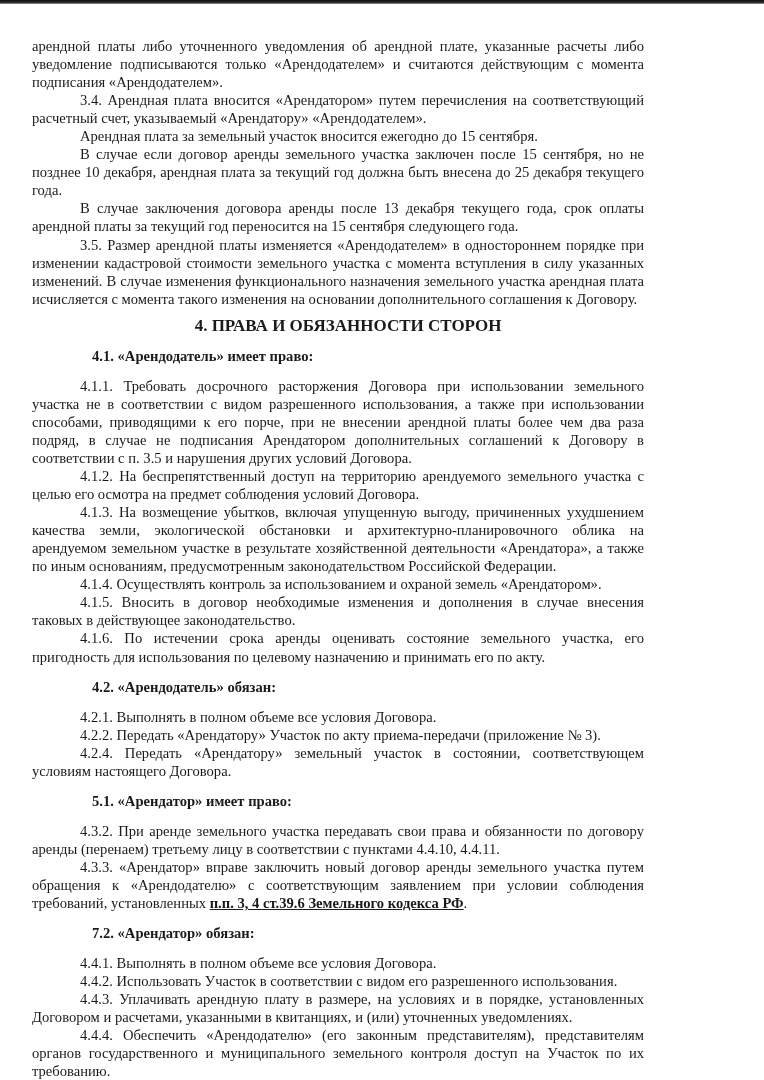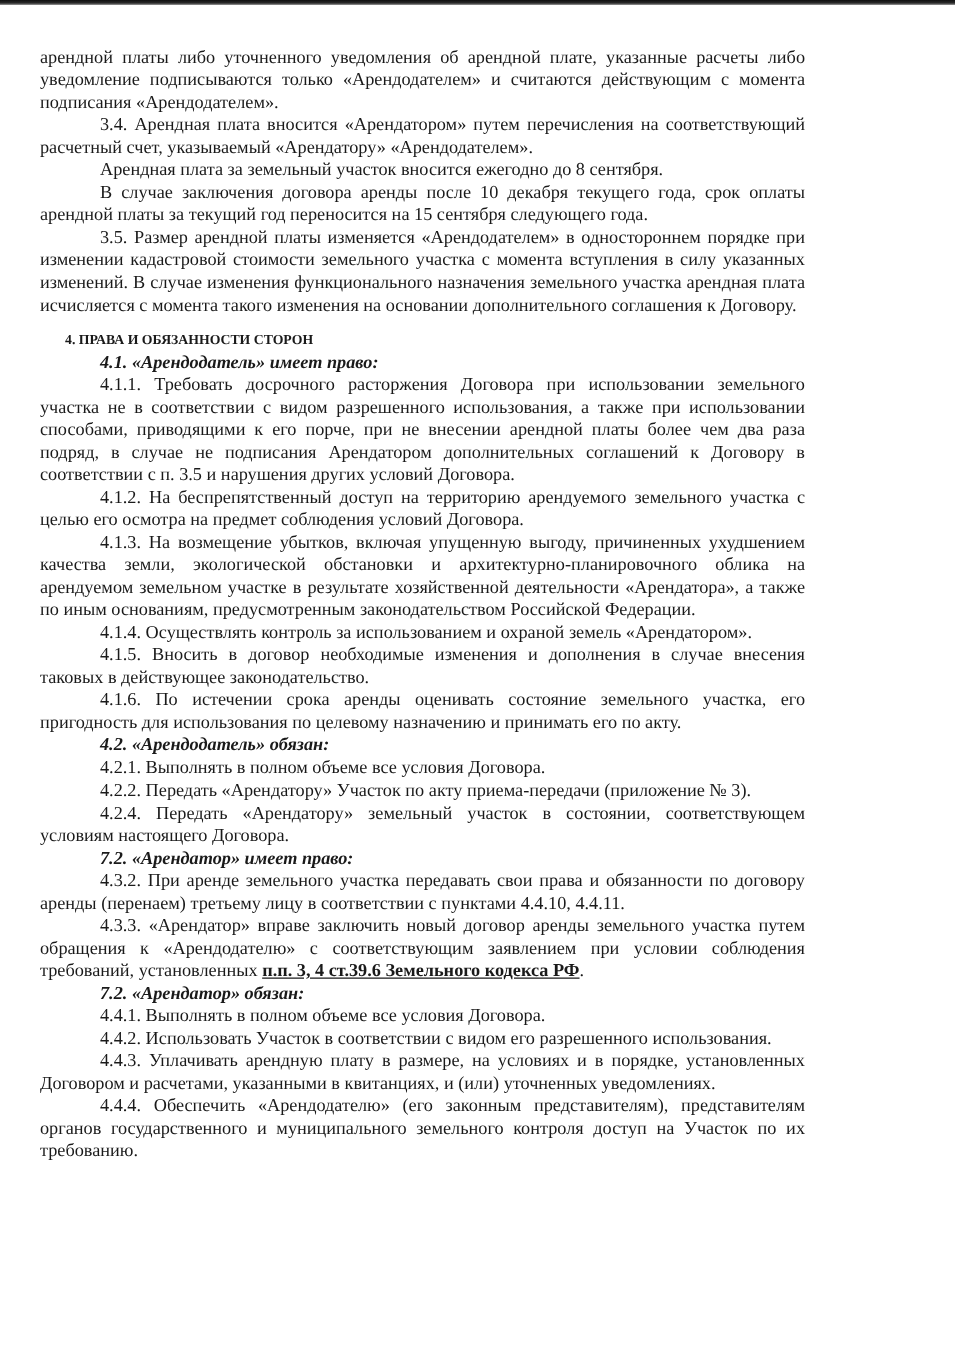--- a/index.html
+++ b/index.html
@@ -34,63 +34,63 @@
       margin: 0;
       text-align: justify;
       text-indent: 0;
     }
     .p.ind {
       text-indent: 48px;
     }
     .heading {
       margin: 0;
       margin-top: 9px;
-      text-align: left;
+      text-align: center;
       font-weight: bold;
-      font-size: 11px;
+      font-size: 17px;
       line-height: 18.05px;
       padding-left: 20px;
     }
     .sub {
-      margin: 0;
+      margin: 12px;
       padding-left: 48px;
       font-weight: bold;
-      font-style: italic;
     }
     .bold { font-weight: bold; text-decoration: underline; }
   </style>
 </head>
 <body>
 
 <div class="scan-edge"></div>
 
 <div class="page">
 
   <p class="p">арендной платы либо уточненного уведомления об арендной плате, указанные расчеты либо уведомление подписываются только «Арендодателем» и считаются действующим с момента подписания «Арендодателем».</p>
   <p class="p ind">3.4. Арендная плата вносится «Арендатором» путем перечисления на соответствующий расчетный счет, указываемый «Арендатору» «Арендодателем».</p>
-  <p class="p ind">Арендная плата за земельный участок вносится ежегодно до 8 сентября.</p>
-  <p class="p ind">В случае заключения договора аренды после 10 декабря текущего года, срок оплаты арендной платы за текущий год переносится на 15 сентября следующего года.</p>
+  <p class="p ind">Арендная плата за земельный участок вносится ежегодно до 15 сентября.</p>
+  <p class="p ind">В случае если договор аренды земельного участка заключен после 15 сентября, но не позднее 10 декабря, арендная плата за текущий год должна быть внесена до 25 декабря текущего года.</p>
+  <p class="p ind">В случае заключения договора аренды после 13 декабря текущего года, срок оплаты арендной платы за текущий год переносится на 15 сентября следующего года.</p>
   <p class="p ind">3.5. Размер арендной платы изменяется «Арендодателем» в одностороннем порядке при изменении кадастровой стоимости земельного участка с момента вступления в силу указанных изменений. В случае изменения функционального назначения земельного участка арендная плата исчисляется с момента такого изменения на основании дополнительного соглашения к Договору.</p>
 
   <h2 class="heading">4. ПРАВА И ОБЯЗАННОСТИ СТОРОН</h2>
 
   <p class="sub">4.1. «Арендодатель» имеет право:</p>
   <p class="p ind">4.1.1. Требовать досрочного расторжения Договора при использовании земельного участка не в соответствии с видом разрешенного использования, а также при использовании способами, приводящими к его порче, при не внесении арендной платы более чем два раза подряд, в случае не подписания Арендатором дополнительных соглашений к Договору в соответствии с п. 3.5 и нарушения других условий Договора.</p>
   <p class="p ind">4.1.2. На беспрепятственный доступ на территорию арендуемого земельного участка с целью его осмотра на предмет соблюдения условий Договора.</p>
   <p class="p ind">4.1.3. На возмещение убытков, включая упущенную выгоду, причиненных ухудшением качества земли, экологической обстановки и архитектурно-планировочного облика на арендуемом земельном участке в результате хозяйственной деятельности «Арендатора», а также по иным основаниям, предусмотренным законодательством Российской Федерации.</p>
   <p class="p ind">4.1.4. Осуществлять контроль за использованием и охраной земель «Арендатором».</p>
   <p class="p ind">4.1.5. Вносить в договор необходимые изменения и дополнения в случае внесения таковых в действующее законодательство.</p>
   <p class="p ind">4.1.6. По истечении срока аренды оценивать состояние земельного участка, его пригодность для использования по целевому назначению и принимать его по акту.</p>
 
   <p class="sub">4.2. «Арендодатель» обязан:</p>
   <p class="p ind">4.2.1. Выполнять в полном объеме все условия Договора.</p>
   <p class="p ind">4.2.2. Передать «Арендатору» Участок по акту приема-передачи (приложение № 3).</p>
   <p class="p ind">4.2.4. Передать «Арендатору» земельный участок в состоянии, соответствующем условиям настоящего Договора.</p>
 
-  <p class="sub">7.2. «Арендатор» имеет право:</p>
+  <p class="sub">5.1. «Арендатор» имеет право:</p>
   <p class="p ind">4.3.2. При аренде земельного участка передавать свои права и обязанности по договору аренды (перенаем) третьему лицу в соответствии с пунктами 4.4.10, 4.4.11.</p>
   <p class="p ind"><span>4.3.3. «Арендатор» вправе заключить новый договор аренды земельного участка путем обращения к «Арендодателю» с соответствующим заявлением при условии соблюдения требований, установленных </span><span class="bold">п.п. 3, 4 ст.39.6 Земельного кодекса РФ</span><span>.</span></p>
 
   <p class="sub">7.2. «Арендатор» обязан:</p>
   <p class="p ind">4.4.1. Выполнять в полном объеме все условия Договора.</p>
   <p class="p ind">4.4.2. Использовать Участок в соответствии с видом его разрешенного использования.</p>
   <p class="p ind">4.4.3. Уплачивать арендную плату в размере, на условиях и в порядке, установленных Договором и расчетами, указанными в квитанциях, и (или) уточненных уведомлениях.</p>
   <p class="p ind">4.4.4. Обеспечить «Арендодателю» (его законным представителям), представителям органов государственного и муниципального земельного контроля доступ на Участок по их требованию.</p>
 
 </div>

